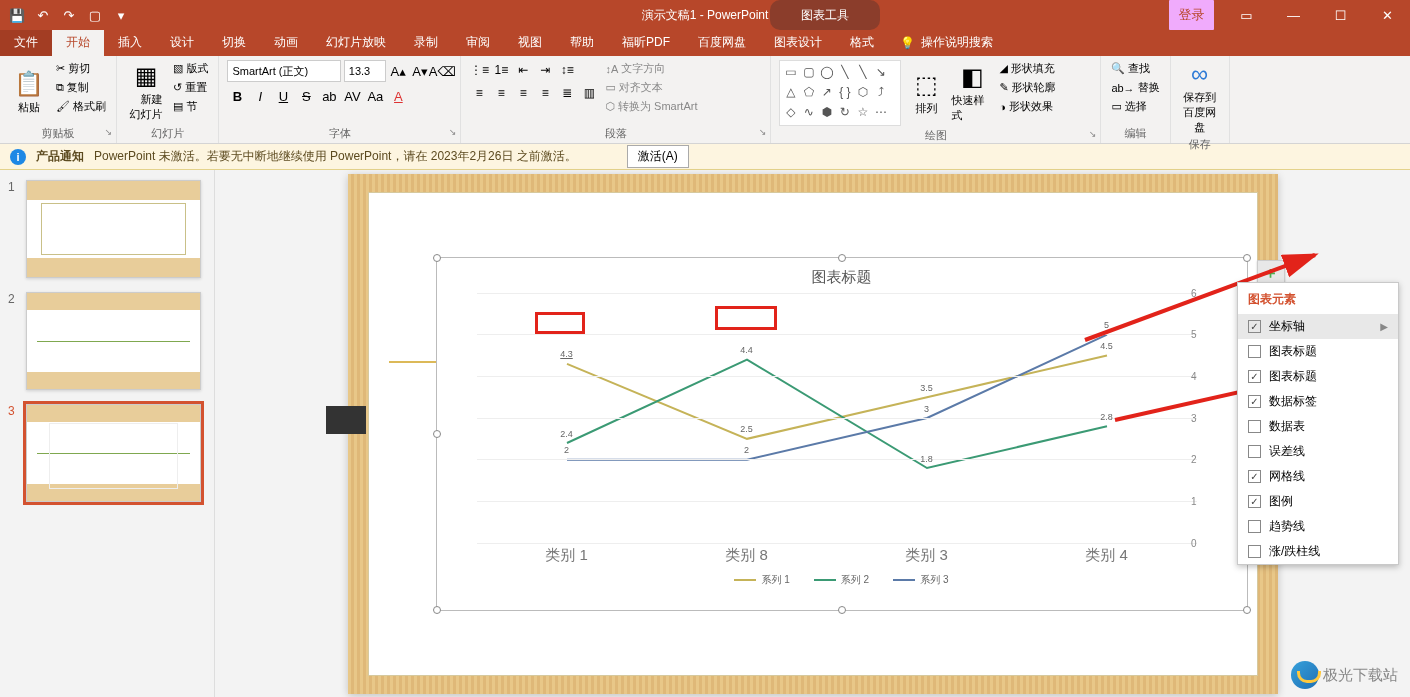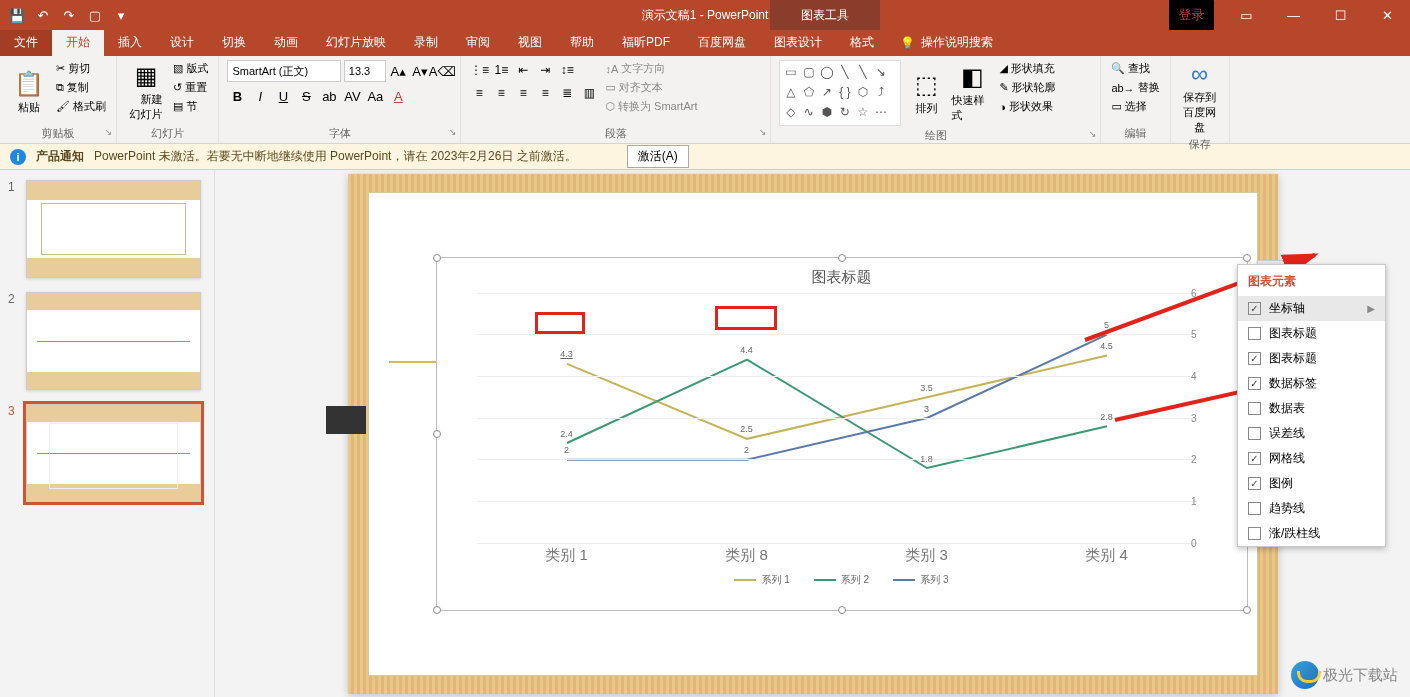--- a/index.html
+++ b/index.html
@@ -1,24 +1,24 @@
 <!DOCTYPE html>
 <html><head>
 <meta charset="utf-8">
 <style>
 * { margin:0; padding:0; box-sizing:border-box; font-family:"Microsoft YaHei",sans-serif; }
 body { width:1410px; height:697px; background:#f3f3f3; overflow:hidden; position:relative; }
 .titlebar { height:30px; background:#b7472a; display:flex; align-items:center; color:#fff; font-size:12px; position:relative; }
 .qat { display:flex; align-items:center; gap:4px; padding:0 6px; }
 .qat div { width:22px; height:22px; display:flex; align-items:center; justify-content:center; font-size:13px; cursor:pointer; }
 .title-section { position:absolute; left:50%; transform:translateX(-50%); }
-.context-tab { position:absolute; left:770px; width:110px; height:30px; background:#8b3d2b; display:flex; align-items:center; justify-content:center; font-size:12px; }
+.context-tab { position:absolute; left:770px; width:110px; height:30px; background:#8b3d2b; display:flex; align-items:center; justify-content:center; font-size:12px;border-radius:10px; }
 .winbtns { margin-left:auto; display:flex; align-items:center; gap:2px; }
 .winbtns div { width:45px; height:30px; display:flex; align-items:center; justify-content:center; cursor:pointer; font-size:13px; }
-.login-btn { background:#000000; color:#b7472a; width:50px; height:22px; font-size:11px; margin-right:8px; border-radius:1px; }
+.login-btn { background:#f0abfc; color:#b7472a; width:50px; height:22px; font-size:11px; margin-right:8px; border-radius:1px; }
 .tabs { height:26px; background:#b7472a; display:flex; align-items:flex-end; color:#fff; font-size:12px; }
 .tab { padding:5px 14px; cursor:pointer; }
 .tab.active { background:#f3f2f1; color:#b7472a; }
 .tab.file { background:#a33d23; }
 .tellme { display:flex; align-items:center; gap:6px; padding:5px 12px; }
 .ribbon { height:88px; background:#f3f2f1; border-bottom:1px solid #d4d4d4; display:flex; }
 .group { border-right:1px solid #e1e1e1; padding:4px 8px 2px; display:flex; flex-direction:column; justify-content:space-between; font-size:11px; }
 .group-label { text-align:center; color:#666; font-size:11px; margin-top:2px; position:relative; }
 .group-expand { position:absolute; right:-4px; top:1px; font-size:9px; color:#888; }
 .grp-content { display:flex; gap:4px; flex:1; }
@@ -68,21 +68,21 @@
 .x-labels { position:absolute; bottom:-22px; left:0; right:0; display:flex; justify-content:space-around; font-size:15px; color:#777; font-family:"KaiTi",serif; }
 .legend { display:flex; justify-content:center; gap:24px; font-size:10px; color:#666; margin-top:30px; font-family:"KaiTi",serif; }
 .leg-item { display:flex; align-items:center; gap:5px; }
 .leg-sw { width:22px; height:2px; }
 svg.lines { position:absolute; left:0; top:0; width:100%; height:100%; overflow:visible; }
 .dlabel { position:absolute; font-size:9px; color:#666; transform:translate(-50%,-140%); }
 .redbox { position:absolute; border:3px solid #e2231a; }
 .side-btns { position:absolute; right:-38px; top:2px; display:flex; flex-direction:column; gap:6px; }
 .sb { width:28px; height:28px; background:#fff; border:1px solid #ccc; box-shadow:0 1px 2px rgba(0,0,0,0.2); display:flex; align-items:center; justify-content:center; font-size:16px; cursor:pointer; }
 .sb.hl { background:#e8e8e8; }
-.chart-elements-pane { position:absolute; left:1237px; top:264px; width:149px; background:#fff; border:1px solid #c9c9c9; box-shadow:0 2px 6px rgba(0,0,0,0.25); font-size:12px; z-index:10; }
+.chart-elements-pane { position:absolute; left:1237px; top:282px; width:162px; background:#fff; border:1px solid #c9c9c9; box-shadow:0 2px 6px rgba(0,0,0,0.25); font-size:12px; z-index:10; }
 .cep-title { color:#d35230; font-weight:bold; padding:8px 10px 6px; }
 .cep-item { display:flex; align-items:center; gap:8px; padding:4px 10px; cursor:pointer; }
 .cep-item.hov { background:#e8e8e8; }
 .cep-item .arrow { margin-left:auto; color:#888; font-size:10px; }
 .cb { width:13px; height:13px; border:1px solid #888; display:flex; align-items:center; justify-content:center; font-size:10px; color:#444; }
 .watermark { position:absolute; right:12px; bottom:8px; font-size:15px; color:#888; display:flex; align-items:center; gap:4px; }
 .wm-ic { width:28px; height:28px; border-radius:50%; background:linear-gradient(135deg,#37a1db,#1e6fb5); position:relative; }
 .wm-ic::after{content:"";position:absolute;left:6px;top:10px;width:18px;height:9px;border:3px solid #ffc83d;border-top:none;border-radius:0 0 10px 10px;}
 .red-arrow { position:absolute; z-index:9; pointer-events:none; }
 .red-arrow svg { overflow:visible; }

